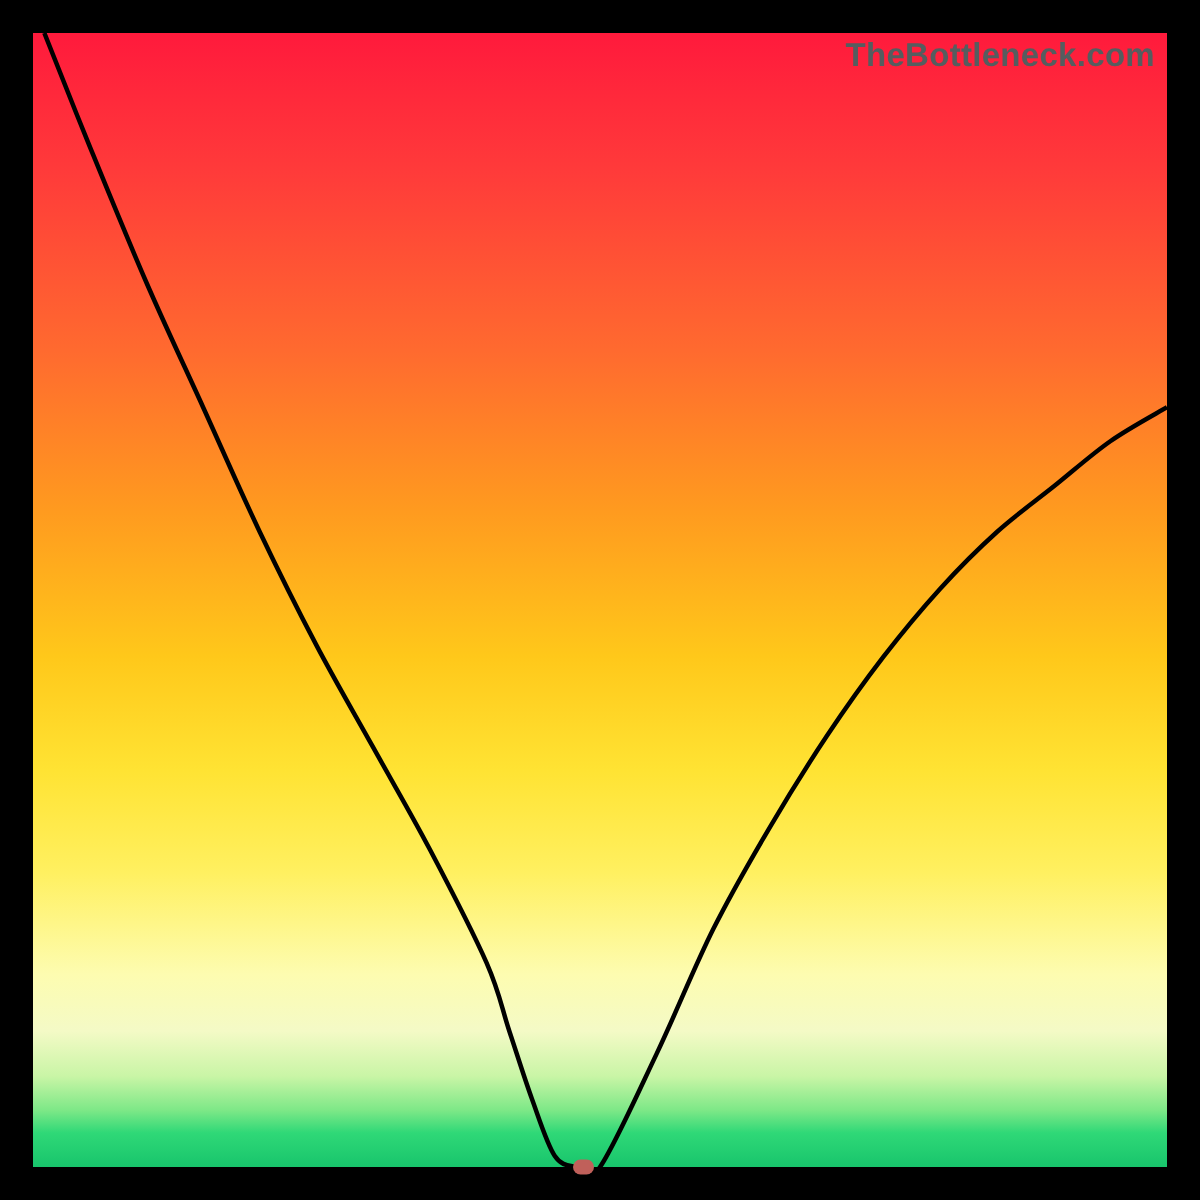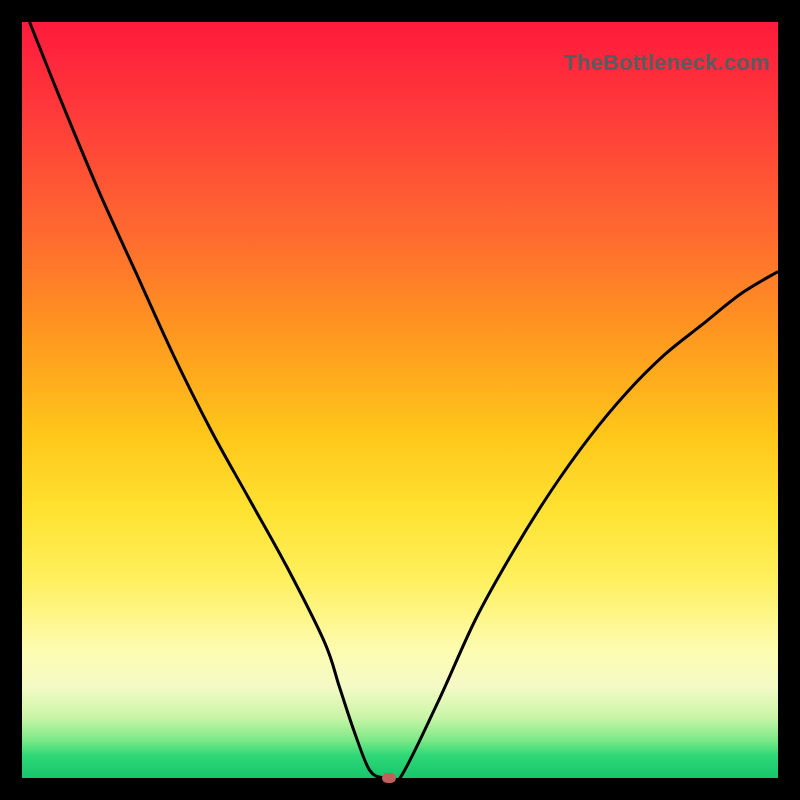--- a/index.html
+++ b/index.html
@@ -42,21 +42,20 @@
     );
   }
   .watermark {
     position: absolute;
     top: 2px;
     right: 8px;
     color: #555d5f;
     font-size: 22px;
     font-weight: 600;
     letter-spacing: 0.2px;
-    margin-top: 26px;
   }
   svg.curve {
     position: absolute;
     left: 0;
     top: 0;
     width: 756px;
     height: 756px;
   }
   .marker {
     position: absolute;

